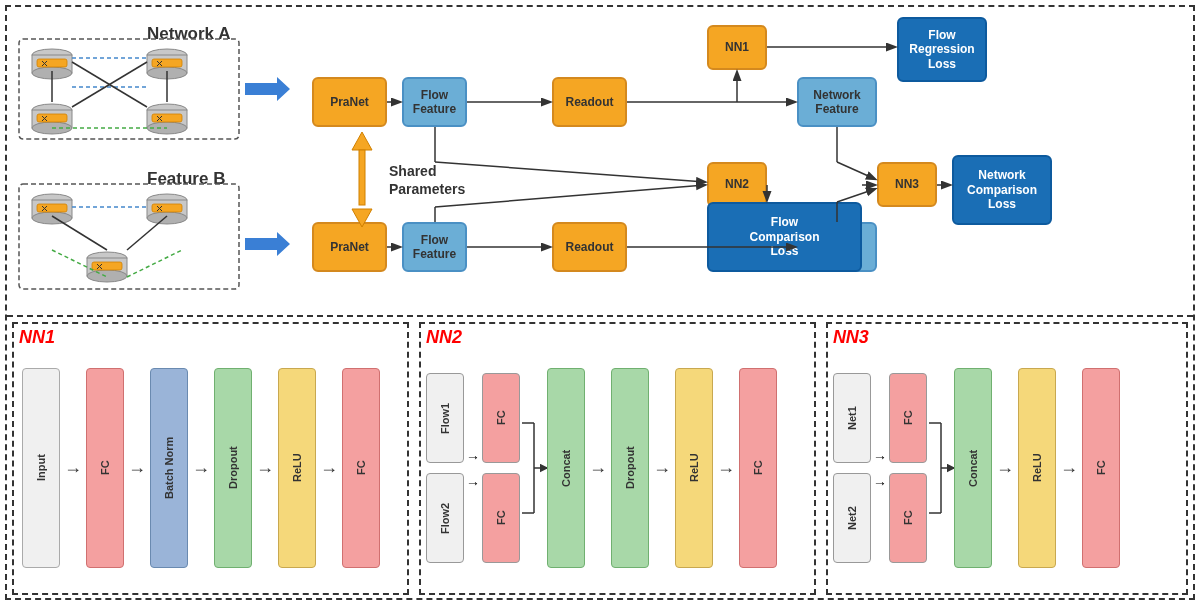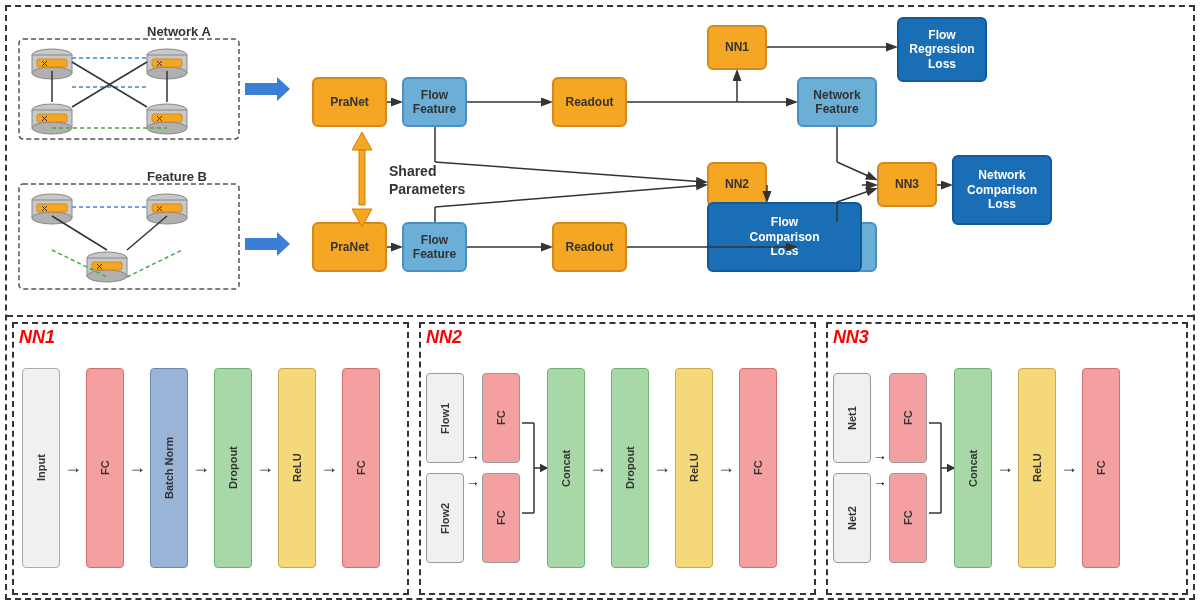--- a/index.html
+++ b/index.html
@@ -31,21 +31,21 @@
 
     
     .network-diagrams {
       width: 300px;
       height: 100%;
       position: relative;
       flex-shrink: 0;
     }
 
     .network-label {
-      font-size: 13px;
+      font-size: 17px;
       font-weight: bold;
       color: #333;
     }
 
     
     .network-a {
       position: absolute;
       top: 15px;
       left: 10px;
       width: 270px;

